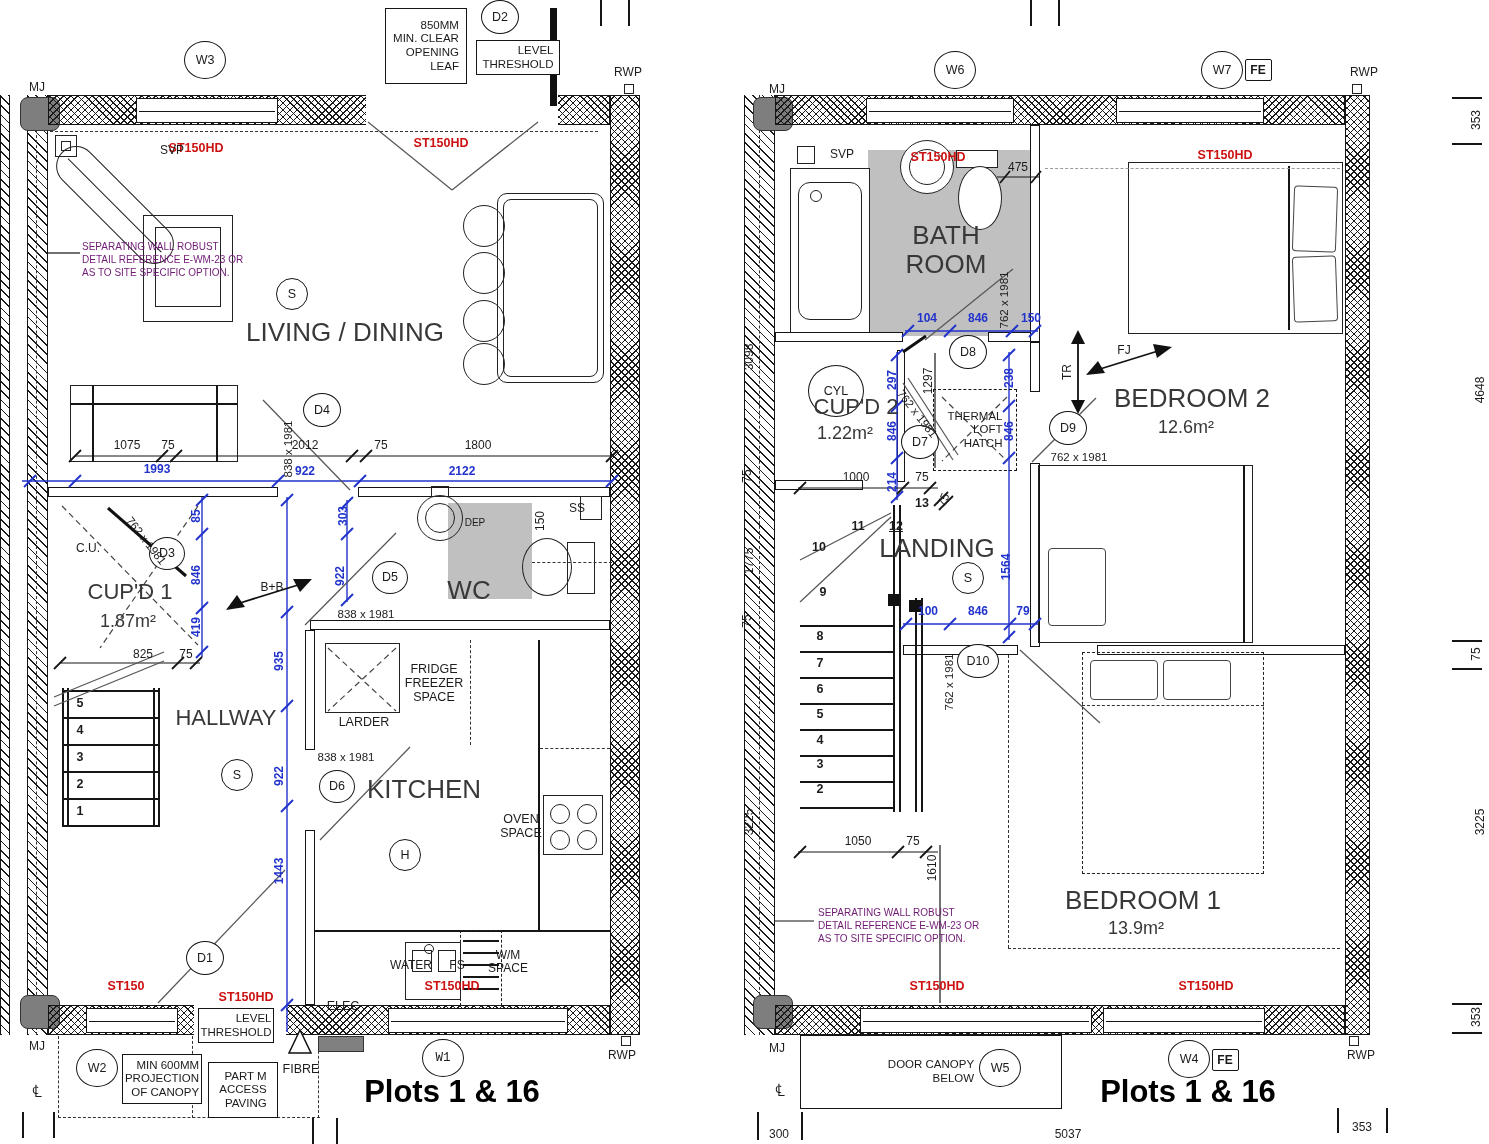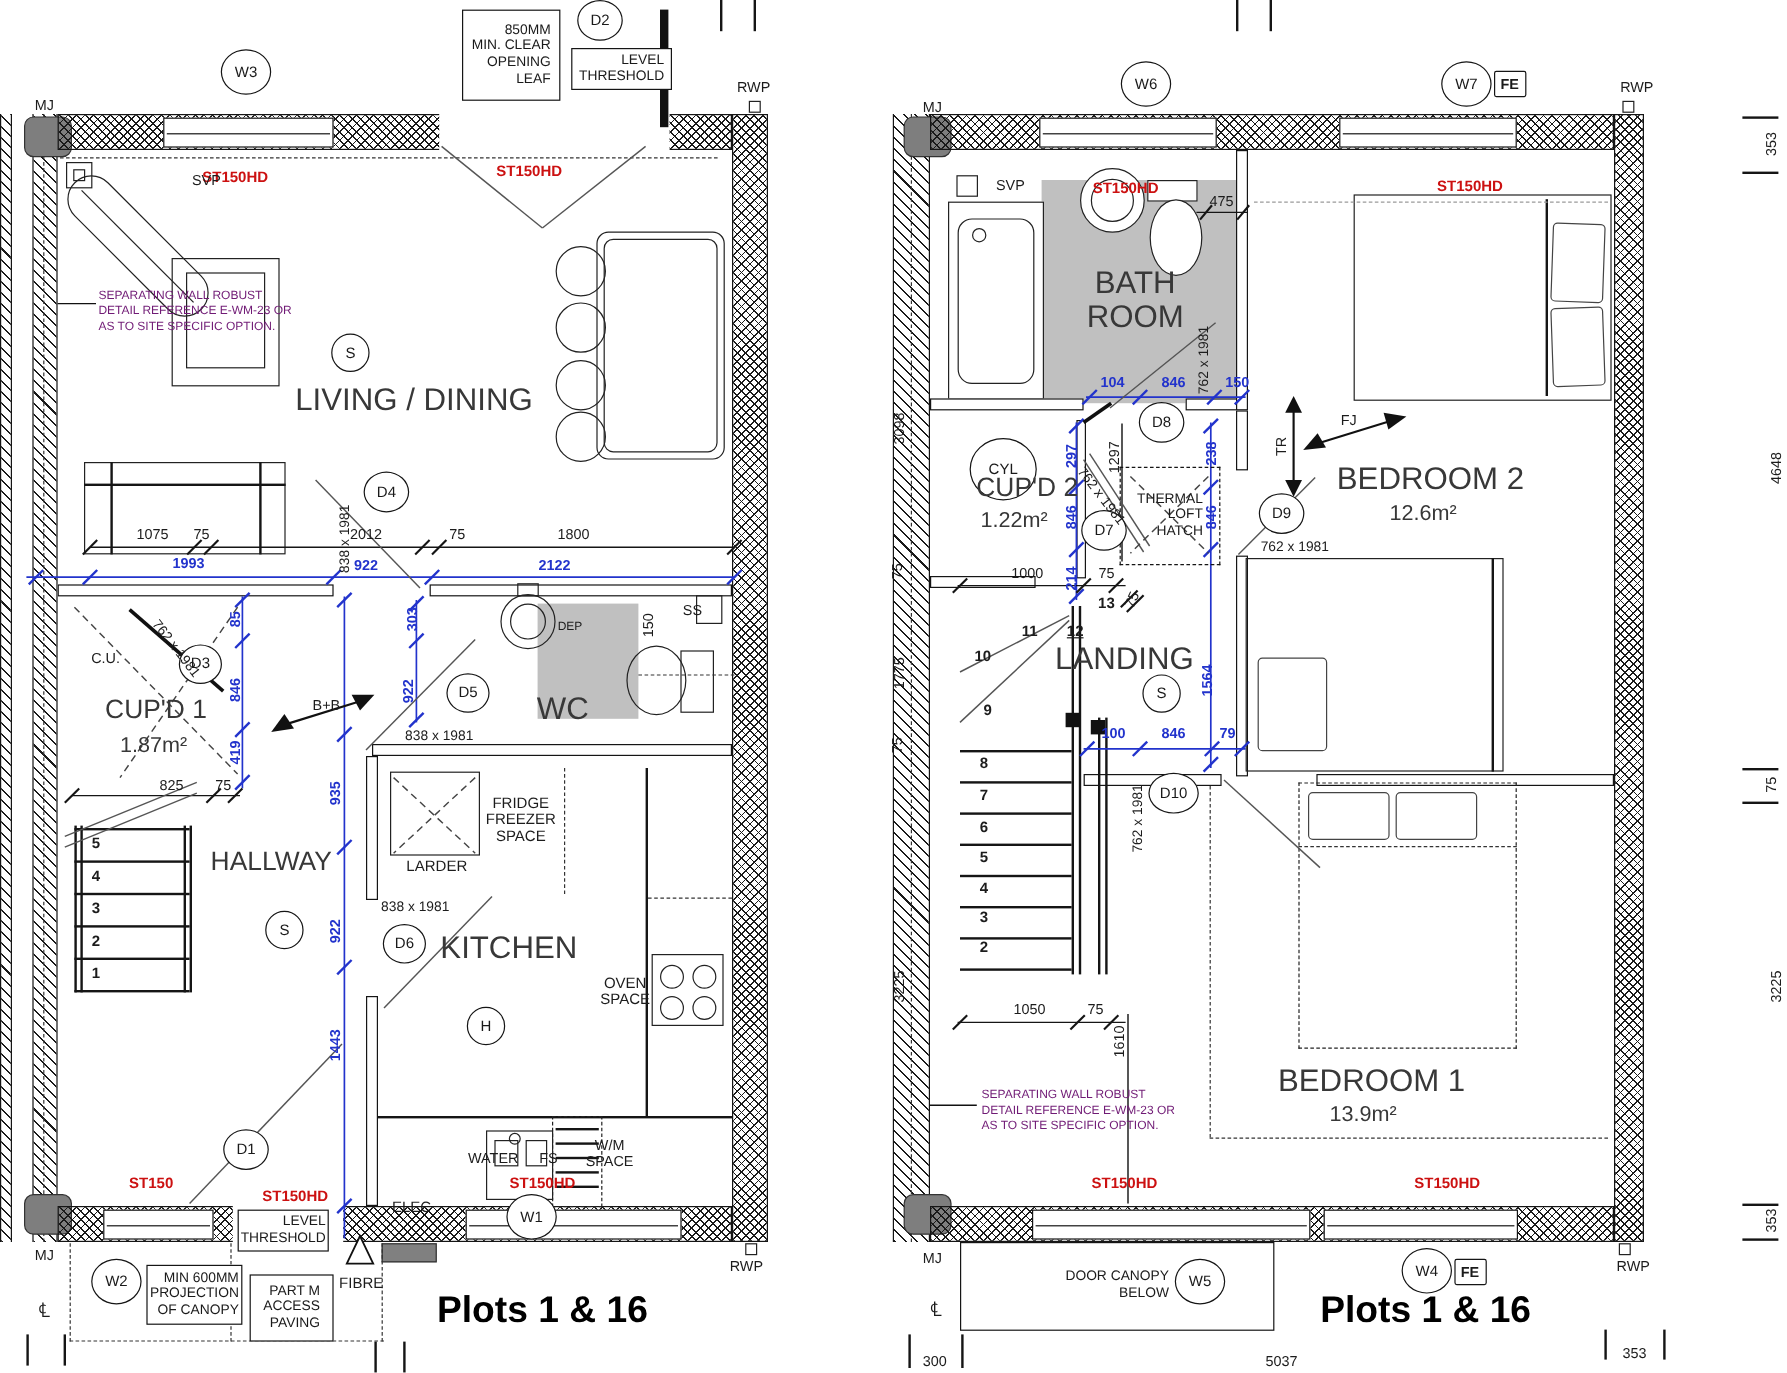--- a/index.html
+++ b/index.html
@@ -491,21 +491,21 @@
     <span class="lbl stair" style="left: 820px; top: 764px; transform: translate(-50%, -50%);">3</span>
     <span class="lbl stair" style="left: 820px; top: 789px; transform: translate(-50%, -50%);">2</span>
     <div class="tag" style="left: 184px; top: 41px; width: 42px; height: 38px;">W3</div>
     <div class="tag" style="left: 481px; top: 0px; width: 38px; height: 34px;">D2</div>
     <div class="tag" style="left: 303px; top: 393px; width: 38px; height: 34px;">D4</div>
     <div class="tag" style="left: 149px; top: 536.5px; width: 36px; height: 33px;">D3</div>
     <div class="tag" style="left: 372px; top: 560.5px; width: 36px; height: 33px;">D5</div>
     <div class="tag" style="left: 319px; top: 769.5px; width: 36px; height: 33px;">D6</div>
     <div class="tag" style="left: 186px; top: 941px; width: 38px; height: 34px;">D1</div>
     <div class="tag" style="left: 76px; top: 1049px; width: 42px; height: 38px;">W2</div>
-    <div class="tag" style="left: 422px; top: 995px; width: 42px; height: 38px;">W1</div>
+    <div class="tag" style="left: 422px; top: 1039px; width: 42px; height: 38px; font-family: Liberation Mono, monospace;">W1</div>
     <div class="tag" style="left: 276px; top: 278px; width: 32px; height: 32px;">S</div>
     <div class="tag" style="left: 221px; top: 759px; width: 32px; height: 32px;">S</div>
     <div class="tag" style="left: 389px; top: 839px; width: 32px; height: 32px;">H</div>
     <div class="tag" style="left: 934px; top: 51px; width: 42px; height: 38px;">W6</div>
     <div class="tag" style="left: 1201px; top: 51px; width: 42px; height: 38px;">W7</div>
     <div class="tag tagbox" style="left: 1244.5px; top: 59px; width: 27px; height: 22px;">FE</div>
     <div class="tag" style="left: 949px; top: 335px; width: 38px; height: 34px;">D8</div>
     <div class="tag" style="left: 808px; top: 365px; width: 56px; height: 52px;">CYL</div>
     <div class="tag" style="left: 901px; top: 425px; width: 38px; height: 34px;">D7</div>
     <div class="tag" style="left: 1049px; top: 411px; width: 38px; height: 34px;">D9</div>

